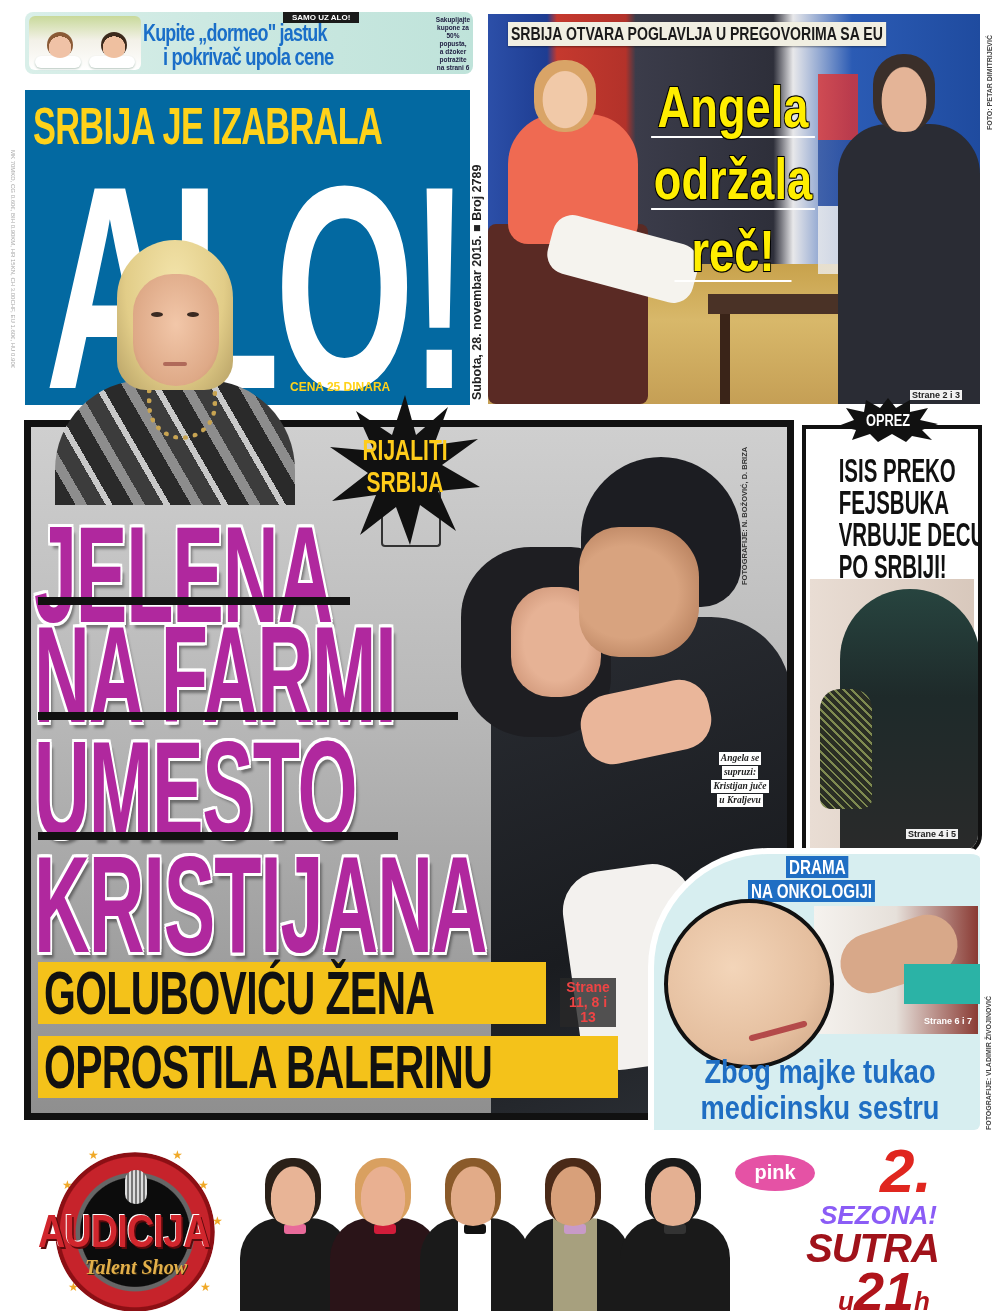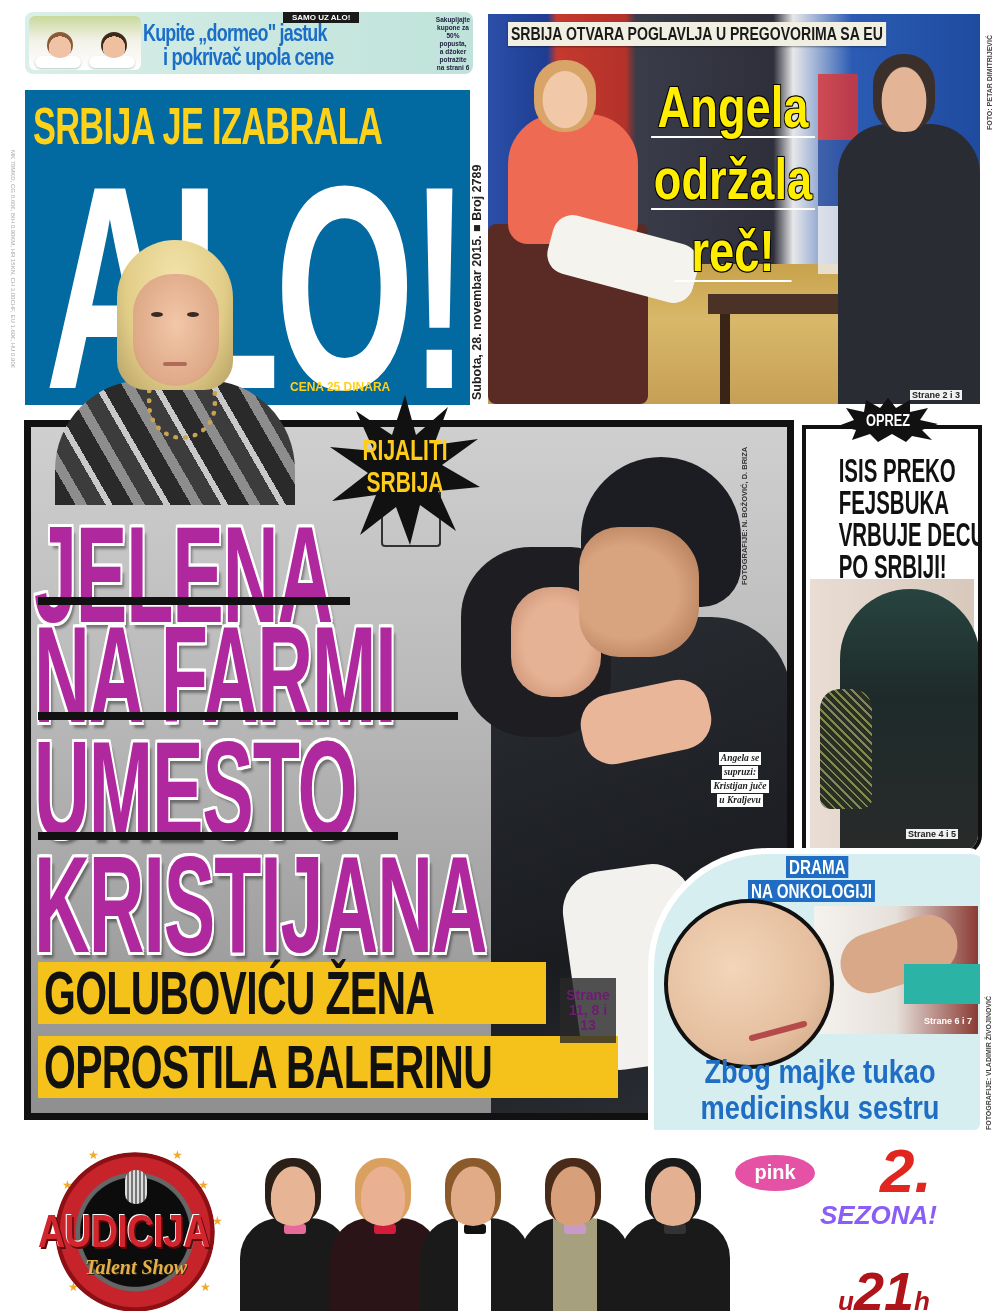--- a/index.html
+++ b/index.html
@@ -88,21 +88,21 @@
     #burst { left: 330px; top: 395px; width: 150px; height: 150px; }
     #burst .txt { position: absolute; left: 0; width: 150px; text-align: center; color: #ffcc1a; font-weight: 700; font-size: 30px; line-height: 30px; transform: scaleX(0.7); transform-origin: center top; }
 
     .purple { position: absolute; left: 34px; color: #b0289e; font-weight: 700; font-size: 138px; line-height: 1; white-space: nowrap;
       transform: scaleX(0.56); transform-origin: left top; letter-spacing: -2px;
       text-shadow: 3px 0 0 #fff, -3px 0 0 #fff, 0 3px 0 #fff, 0 -3px 0 #fff, 3px 3px 0 #fff, -3px -3px 0 #fff, 3px -3px 0 #fff, -3px 3px 0 #fff, 6px 6px 4px rgba(0,0,0,.4); }
     .rule { position: absolute; left: 38px; height: 8px; background: #111; }
 
     .yel { position: absolute; background: #f4c21a; color: #111; font-weight: 700; font-size: 62px; line-height: 62px; padding: 0 6px; white-space: nowrap; }
     .yel span { display: inline-block; transform: scaleX(0.66); transform-origin: left top; letter-spacing: -1px; }
-    #strane-main { left: 560px; top: 978px; width: 56px; text-align: center; background: rgba(40,40,40,.8); color: #701a75; font-size: 14px; line-height: 15px; font-weight: 700; padding: 10px 0; }
+    #strane-main { left: 560px; top: 978px; width: 56px; text-align: center; background: rgba(40,40,40,.8); color: #ef4444; font-size: 14px; line-height: 15px; font-weight: 700; padding: 2px 0; }
 
     
     #isis-box { left: 802px; top: 425px; width: 180px; height: 430px; border: 4px solid #111; background: #ffffff; overflow: hidden; border-bottom-right-radius: 20px; }
     #isis-box .ln { position: absolute; left: 0; width: 172px; text-align: center; color: #111; font-weight: 700; font-size: 33px; line-height: 32px; transform: scaleX(0.62); transform-origin: center top; white-space: nowrap; }
     #isis-box .photo { left: 4px; top: 150px; width: 164px; height: 270px; background: linear-gradient(90deg, #e9ddd4 0%, #d8c8bc 100%); }
     #isis-box .veil { left: 30px; top: 10px; width: 140px; height: 270px; border-radius: 70px 70px 0 0; background: linear-gradient(180deg, #27443f 0%, #1e2a2a 40%, #2a2a2a 100%); }
     #isis-box .glove { left: 10px; top: 110px; width: 52px; height: 120px; border-radius: 20px 20px 10px 10px;
       background: repeating-linear-gradient(45deg, #2a2e24 0 4px, #7e8a50 4px 6px), #2a2e24; }
     #isis-box .strane { left: 100px; top: 400px; font-size: 9px; font-weight: 700; color: #222; background: #f1f1f1; padding: 0 2px; }
     #oprez { left: 838px; top: 398px; width: 100px; height: 44px; }
@@ -333,16 +333,17 @@
   </div>
   <div class="person" style="left:620px;">
     <div class="suit"></div>
       <div class="tie" style="background:#333;"></div>
     <div class="head" style="background: radial-gradient(ellipse at 50% 60%, #e4b092 55%, #1a1a1a 57%);"></div>
   </div>
 
   <div class="abs pink">pink</div>
   <div class="abs two">2.</div>
   <div class="abs sez">SEZONA!</div>
+  <div class="abs sut">SUTRA</div>
   <div class="abs u21">
     <small>u</small><span>21</span><small>h</small>
   </div>
 </div>
 
 </body></html>

